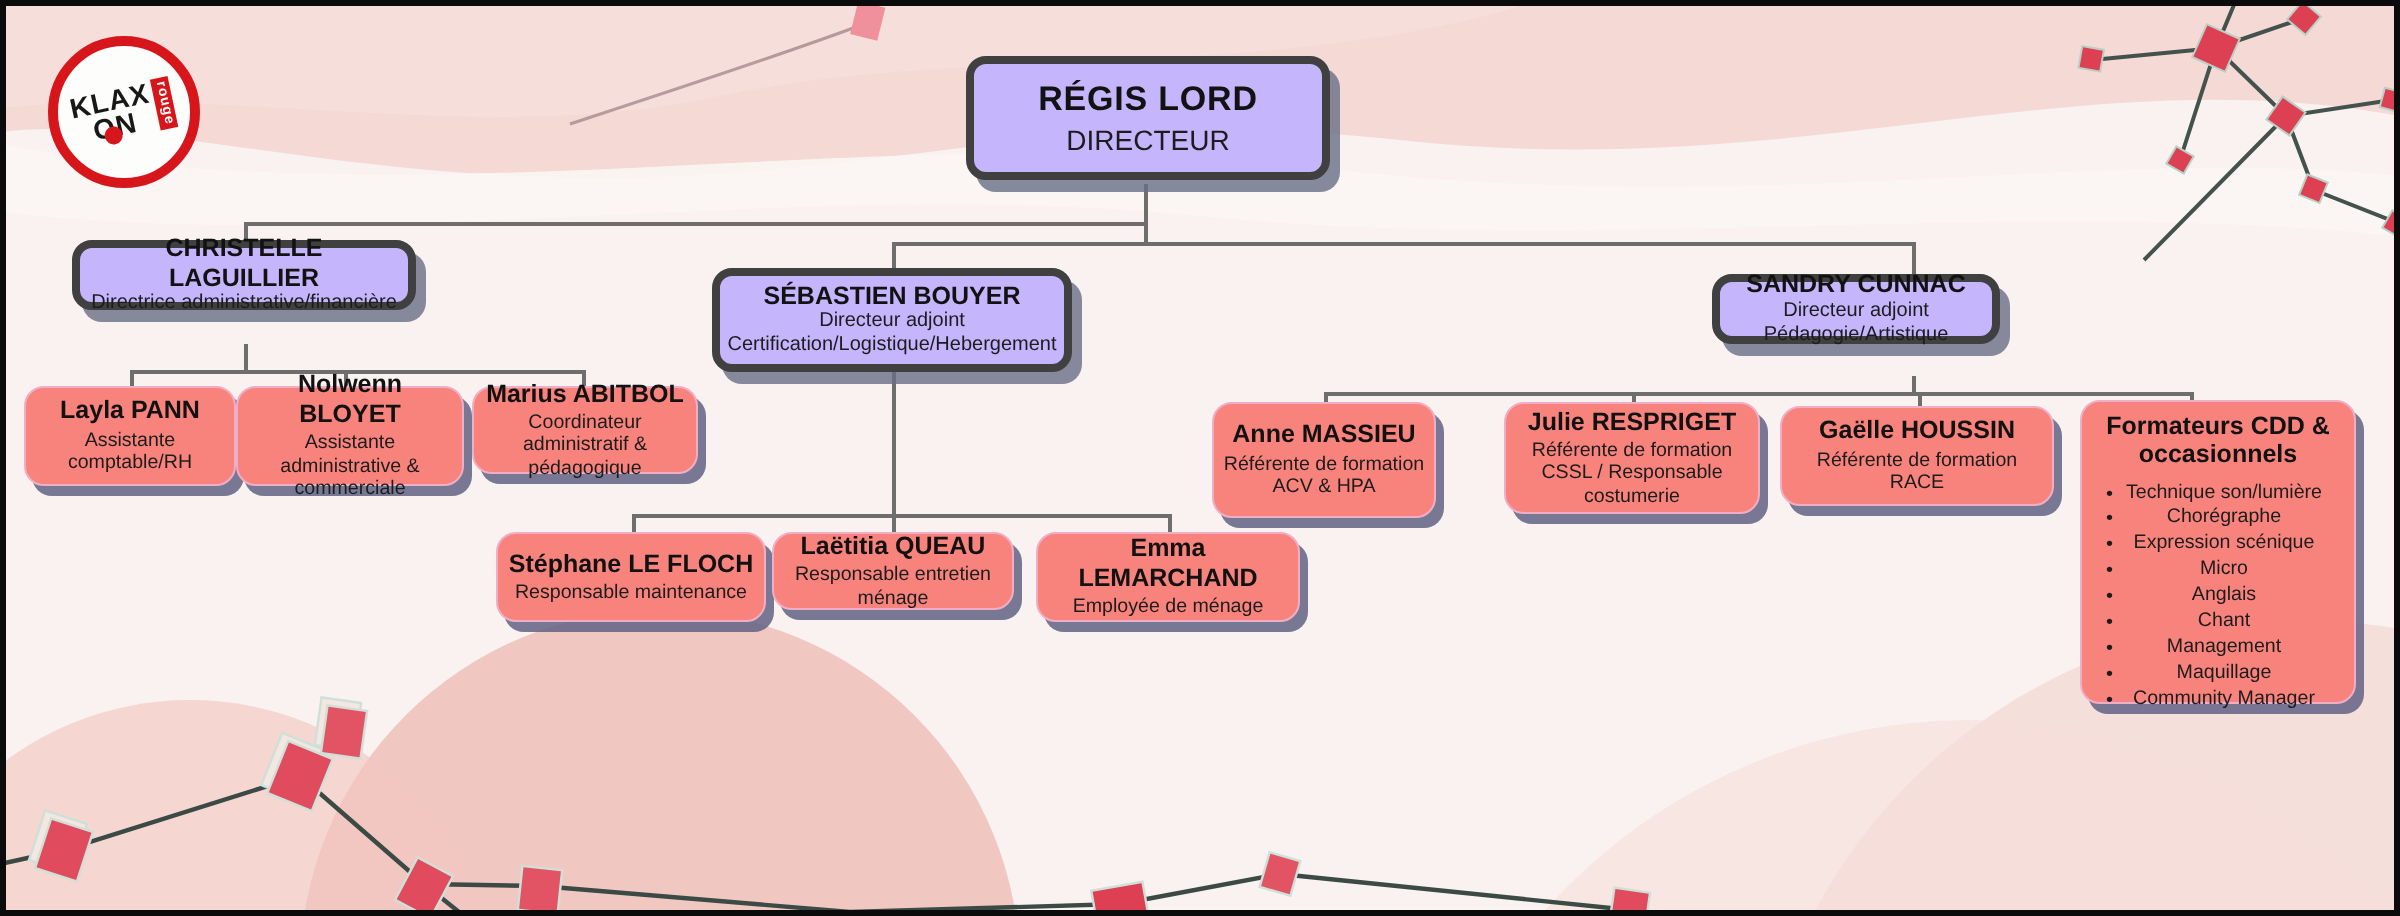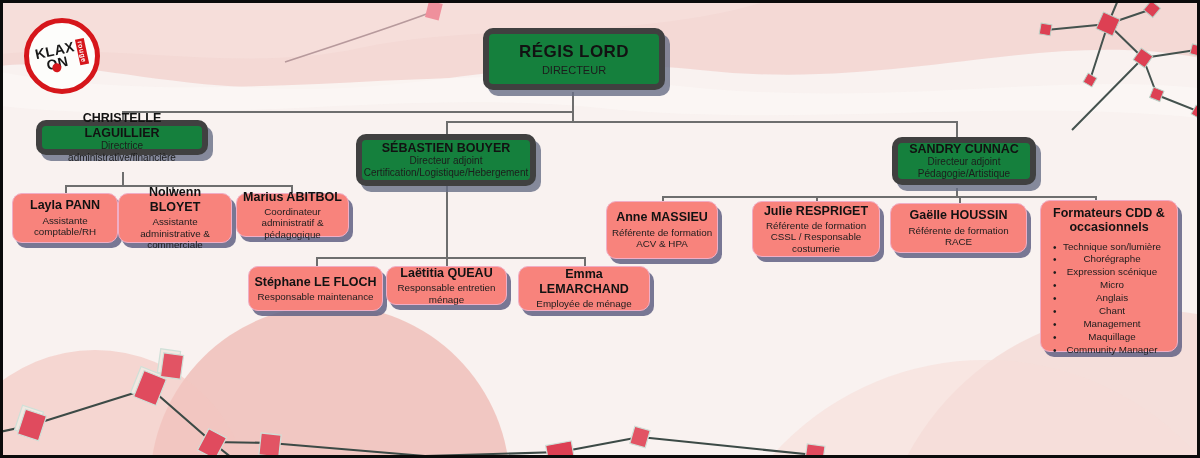--- a/index.html
+++ b/index.html
@@ -24,30 +24,30 @@
 
   
   .box{
     position:absolute; z-index:10; box-sizing:border-box;
     display:flex; flex-direction:column; align-items:center; justify-content:center;
     text-align:center; border-radius:10px; padding:3px 4px;
   }
   .box .name{font-weight:700; color:#121212;}
   .box .role{color:#1c1c1c;}
   .red{
-    background:#15803d; border:6px solid #404040;
+    background:#c4b5fd; border:4px solid #404040;
     box-shadow:5px 6px 0 rgba(104,110,134,.8);
     justify-content:center;
   }
   .salmon{
     background:#f8837c; border:1.5px solid #f0aec6;
     box-shadow:4px 5px 0 rgba(98,97,132,.85);
   }
   .root-box .name{font-size:17px; letter-spacing:.4px;}
-  .root-box .role{font-size:11px; margin-top:2px;}
+  .root-box .role{font-size:14px; margin-top:2px;}
   .mgr .name{font-size:12.5px; line-height:1.15;}
   .mgr .role{font-size:10px; line-height:1.2;}
   .leaf .name{font-size:12.5px; line-height:1.15; margin-bottom:2px;}
   .leaf .role{font-size:9.8px; line-height:1.18;}
 
   
   .trainers{justify-content:space-between; padding-top:6px;}
   .trainers .name{font-size:12.5px; line-height:1.1;}
   .trainers ul{list-style:none; margin:4px 0 0 0; padding:0 4px 0 10px; width:100%; box-sizing:border-box;}
   .trainers li{position:relative; font-size:9.8px; line-height:1.32; color:#1c1c1c; text-align:center;}
@@ -153,21 +153,21 @@
 
   <div class="box red mgr" style="left:36px;top:120px;width:172px;height:35px">
     <div class="name">CHRISTELLE LAGUILLIER</div>
     <div class="role">Directrice administrative/financière</div>
   </div>
   <div class="box red mgr" style="left:356px;top:134px;width:180px;height:52px">
     <div class="name">SÉBASTIEN BOUYER</div>
     <div class="role">Directeur adjoint</div>
     <div class="role">Certification/Logistique/Hebergement</div>
   </div>
-  <div class="box red mgr" style="left:892px;top:137px;width:144px;height:48px">
+  <div class="box red mgr" style="left:856px;top:137px;width:144px;height:35px">
     <div class="name">SANDRY CUNNAC</div>
     <div class="role">Directeur adjoint</div>
     <div class="role">Pédagogie/Artistique</div>
   </div>
 
   <div class="box salmon leaf" style="left:12px;top:193px;width:106px;height:50px">
     <div class="name">Layla PANN</div>
     <div class="role">Assistante comptable/RH</div>
   </div>
   <div class="box salmon leaf" style="left:118px;top:193px;width:114px;height:50px">

